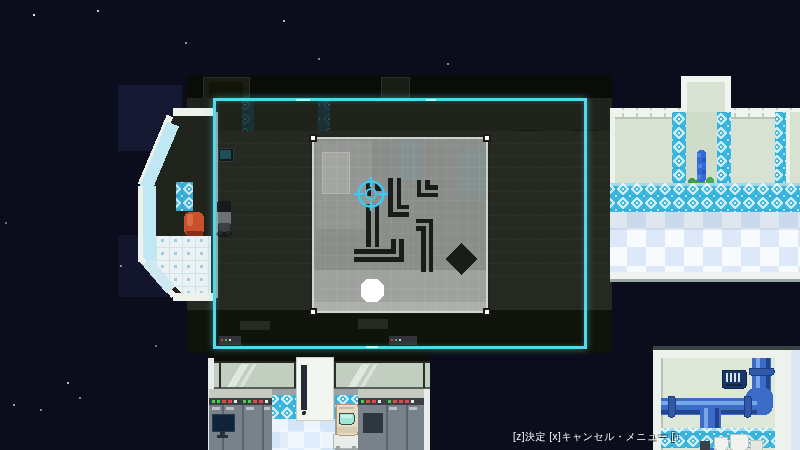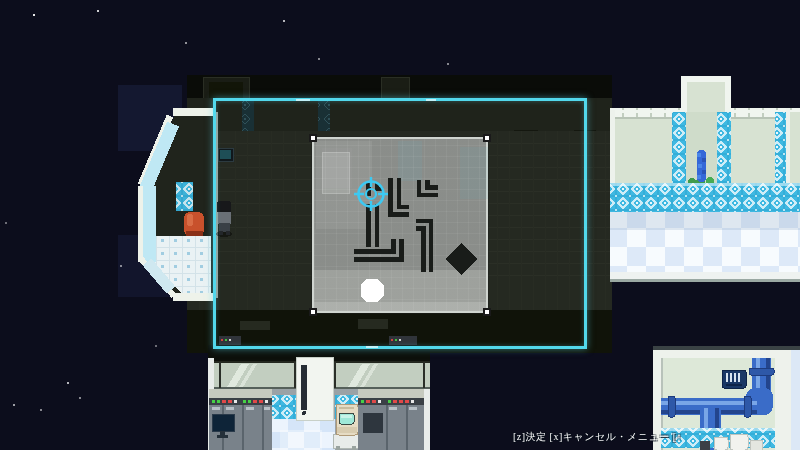--- a/index.html
+++ b/index.html
@@ -1,17 +1,17 @@
 <!DOCTYPE html>
 <html><head>
 <meta charset="utf-8">
 <style>
   html,body{margin:0;padding:0;background:#000;}
   .stage{position:relative;width:800px;height:450px;overflow:hidden;background:#0c0d1c;
-         font-family:Liberation Serif, serif;}
+         font-family:Liberation Sans, sans-serif;}
   .stage svg{position:absolute;left:0;top:0;}
   .sel-frame{position:absolute;left:213px;top:98px;width:374px;height:251px;box-sizing:border-box;
     border:3px solid #52d8ec;z-index:2;
     box-shadow:0 0 7px rgba(90,220,240,.5), inset 0 0 5px rgba(90,220,240,.3);}
   .sel-frame .spark{position:absolute;background:rgba(255,255,255,.65);height:2px;}
   .panel{position:absolute;left:312px;top:137px;width:176px;height:176px;box-sizing:border-box;
     z-index:3;border:2px solid #cfd4cf;box-shadow:0 0 0 1px rgba(30,32,30,.5);
     background:linear-gradient(180deg, rgba(146,149,146,.93) 0%, rgba(146,149,146,.93) 76%,
       rgba(167,170,166,.93) 76%, rgba(167,170,166,.93) 95%, rgba(183,186,182,.93) 95%);}
   .panel .ghost{position:absolute;}

